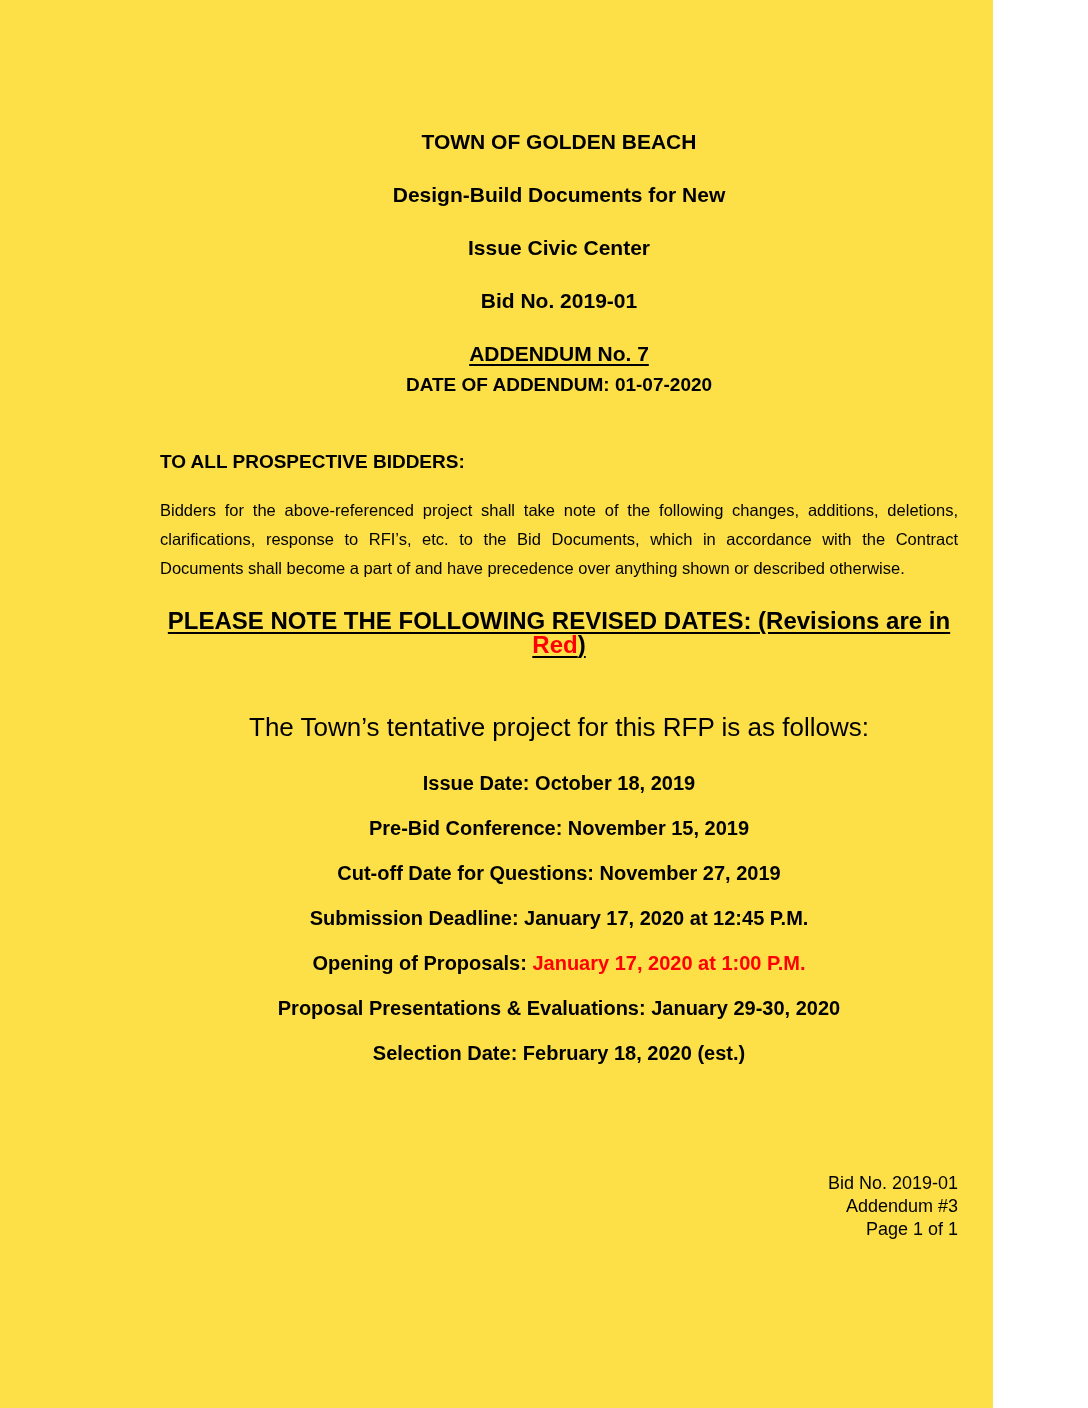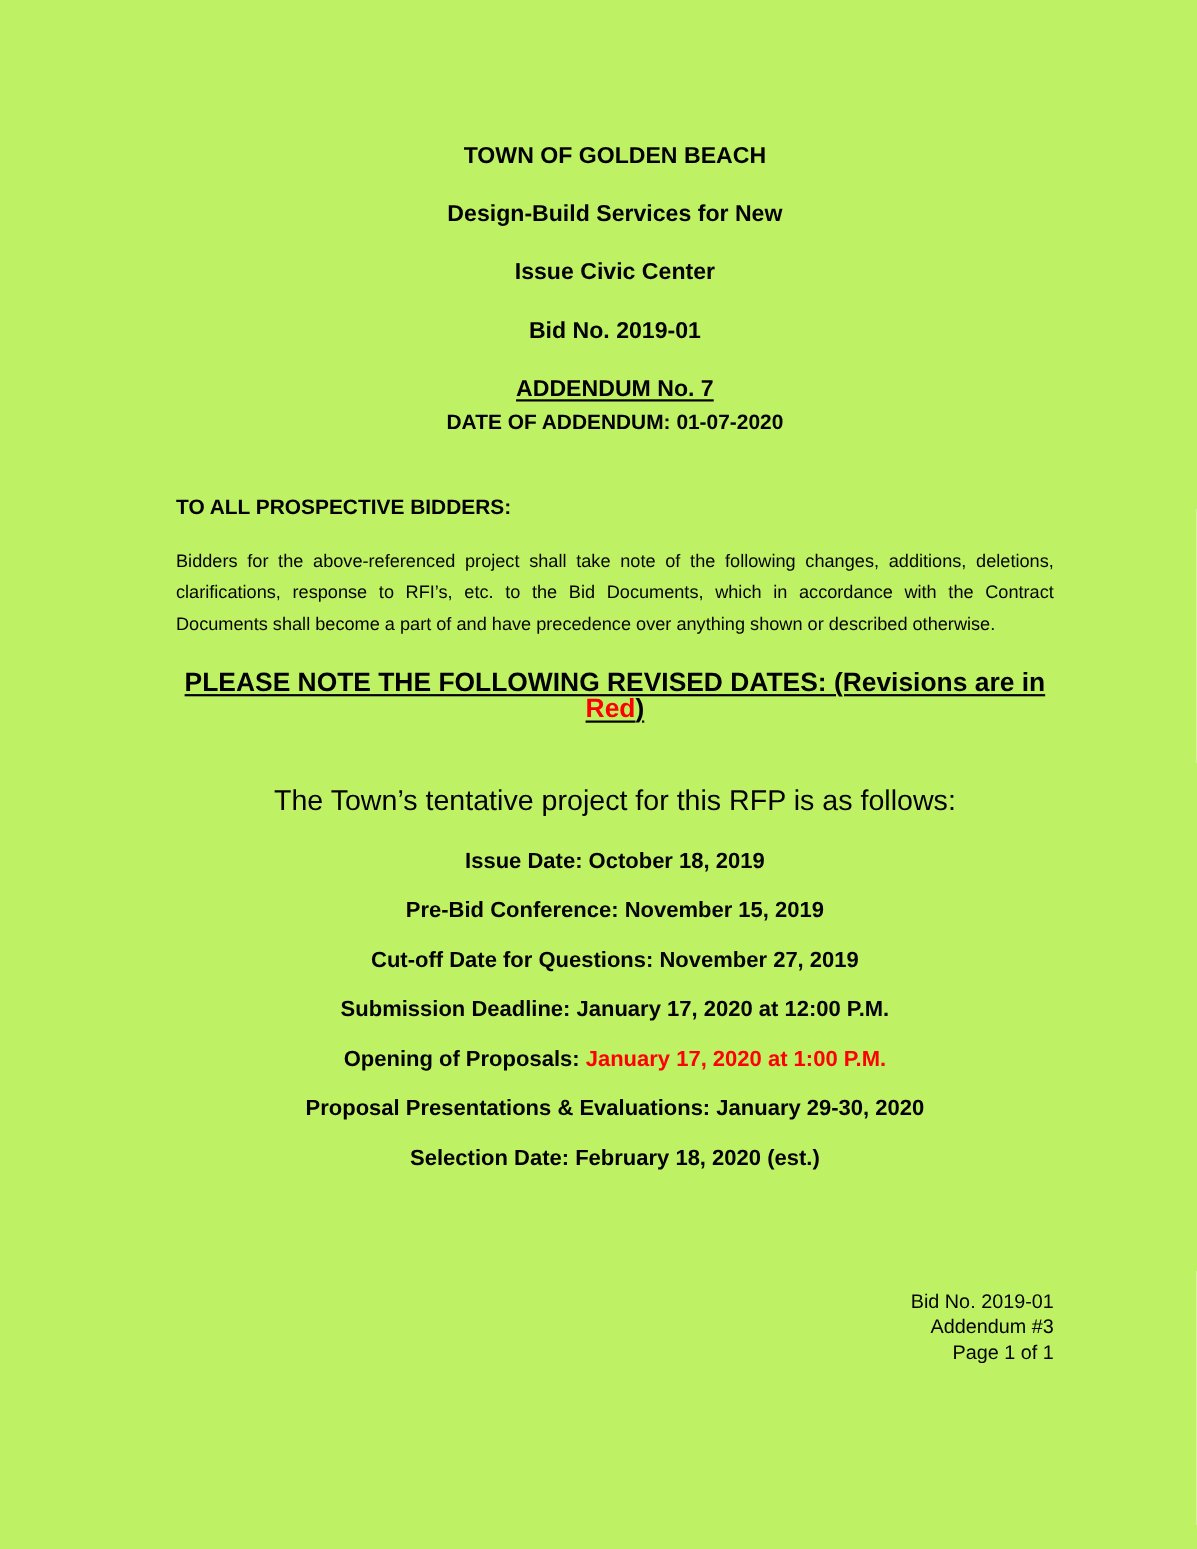--- a/index.html
+++ b/index.html
@@ -1,20 +1,20 @@
 <!DOCTYPE html>
 <html style="--red: #FF0000;"><head>
 <meta charset="utf-8">
 <style>
   html, body { margin: 0; padding: 0; background: #ffffff; }
   .page {
     position: relative;
-    width: 1088px;
+    width: 993px;
     height: 1408px;
-    background: #bef264;
+    background: #fde047;
     color: #000000;
     font-family: "Liberation Sans", sans-serif;
     overflow: hidden;
   }
   .col {
     position: absolute;
     left: 160px;
     top: 0;
     width: 798px;
     padding-top: 131px;
@@ -87,37 +87,37 @@
     line-height: 23px;
   }
 </style>
 </head>
 <body>
 
 <div class="page">
   <div class="col">
 
     <div class="h-line">TOWN OF GOLDEN BEACH</div>
-    <div class="h-line">Design-Build Services for New</div>
+    <div class="h-line">Design-Build Documents for New</div>
     <div class="h-line">Issue Civic Center</div>
     <div class="h-line">Bid No. 2019-01</div>
     <div class="h-line addendum"><span class="u">ADDENDUM No. 7</span></div>
     <div class="h-date">DATE OF ADDENDUM: 01-07-2020</div>
 
     <div class="salutation">TO ALL PROSPECTIVE BIDDERS:</div>
     <div class="paragraph">Bidders for the above-referenced project shall take note of the following changes, additions, deletions, clarifications, response to RFI’s, etc. to the Bid Documents, which in accordance with the Contract Documents shall become a part of and have precedence over anything shown or described otherwise.</div>
 
     <div class="please-note"><span class="u"><span>PLEASE NOTE THE FOLLOWING REVISED DATES: (Revisions are in </span><span class="red">Red</span><span>)</span></span></div>
 
     <div class="intro">The Town’s tentative project for this RFP is as follows:</div>
 
     <div class="item first">Issue Date: October 18, 2019</div>
     <div class="item">Pre-Bid Conference: November 15, 2019</div>
     <div class="item">Cut-off Date for Questions: November 27, 2019</div>
-    <div class="item">Submission Deadline: January 17, 2020 at 12:00 P.M.</div>
+    <div class="item">Submission Deadline: January 17, 2020 at 12:45 P.M.</div>
     <div class="item"><span>Opening of Proposals: </span><span class="red">January 17, 2020 at 1:00 P.M.</span></div>
     <div class="item">Proposal Presentations &amp; Evaluations: January 29-30, 2020</div>
     <div class="item">Selection Date: February 18, 2020 (est.)</div>
 
 
     <div class="footer">
       <div class="f-line">Bid No. 2019-01</div>
       <div class="f-line">Addendum #3</div>
       <div class="f-line">Page 1 of 1</div>
     </div>

